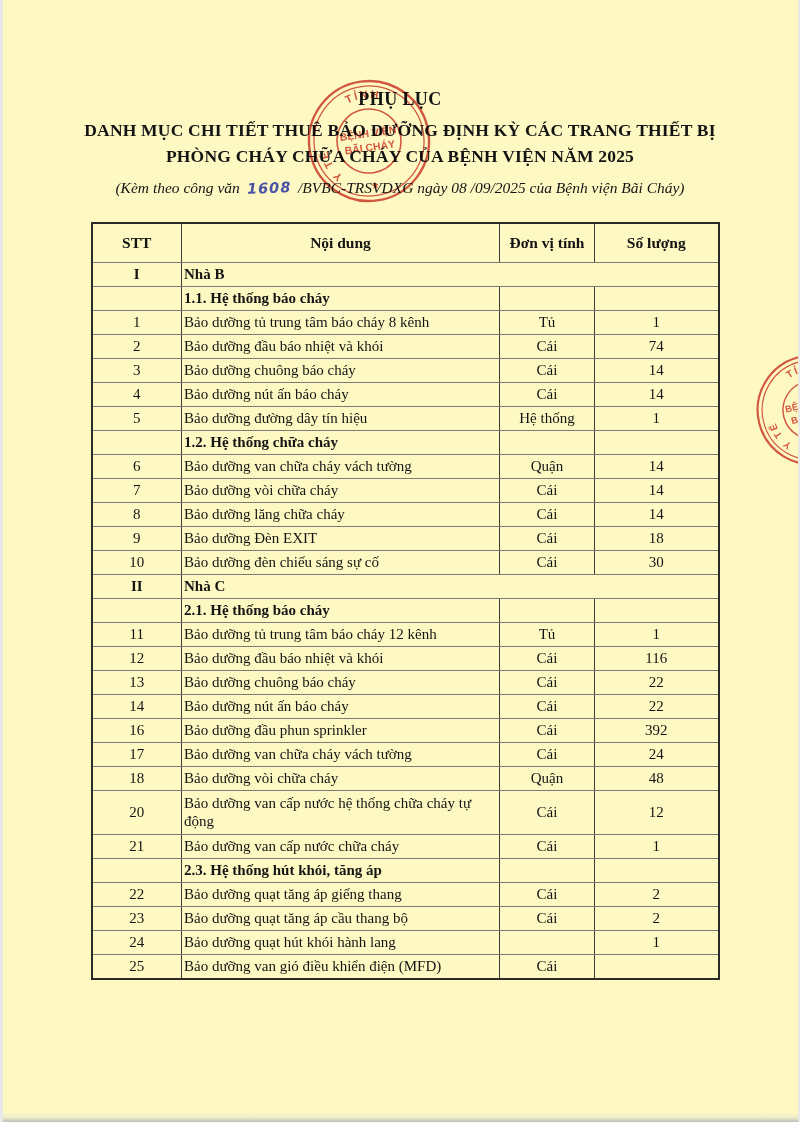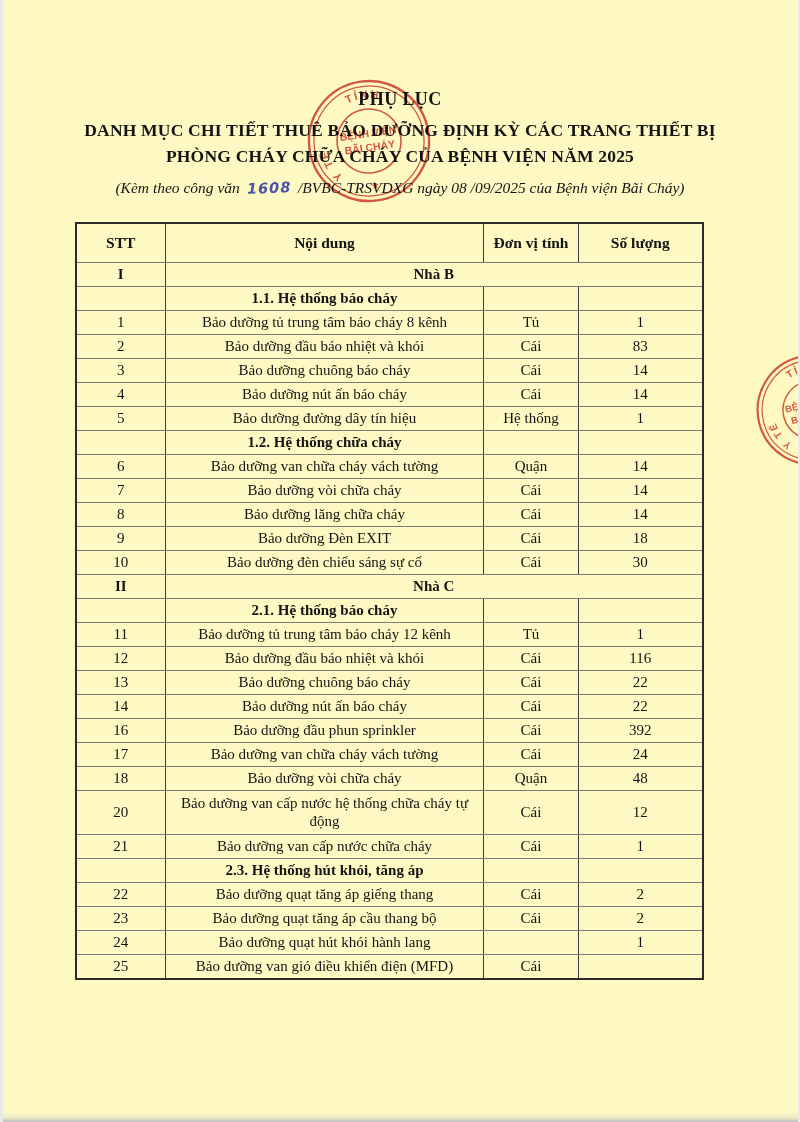--- a/index.html
+++ b/index.html
@@ -13,36 +13,36 @@
   .t-appendix{font-size:18px;font-weight:bold;letter-spacing:.4px;}
   .t-main{font-size:17.5px;font-weight:bold;letter-spacing:.2px;margin-top:4px;}
   .t-sub{font-size:15.5px;font-style:italic;margin-top:6px;}
   .hand-number{
     font-family:"DejaVu Sans", sans-serif;font-style:italic;font-weight:bold;
     color:#4a52a8;font-size:14.5px;letter-spacing:1px;
     display:inline-block;transform:rotate(-2deg);padding:0 3px;
   }
   
   table.main-table{
-    position:absolute;left:72px;top:222px;width:627px;
+    position:absolute;left:88px;top:222px;width:627px;
     border-collapse:collapse;table-layout:fixed;
     font-size:15px;
   }
   .main-table td,.main-table th{
     border-top:1px solid #7a7a7a;border-bottom:1px solid #7a7a7a;
     border-left:1.4px solid #3d3d3d;border-right:1.4px solid #3d3d3d;
     overflow:hidden;vertical-align:middle;background:transparent;
   }
   .main-table{border:2px solid #2b2b2b;}
   .main-table thead th{
     height:38px;font-size:15.5px;font-weight:bold;text-align:center;padding:0 2px;
   }
   .main-table tbody td{height:23px;padding:0 2px;line-height:1.15;}
   td.c-stt,td.c-unit,td.c-qty{text-align:center;}
-  td.c-noidung{text-align:center;padding-left:7px;padding-right:4px;}
+  td.c-noidung{text-align:left;padding-left:7px;padding-right:4px;}
   tr.row-chapter td{font-weight:bold;}
   tr.row-section td.c-noidung{font-weight:bold;}
   tr.tall td{height:43px;}
   
   .stamp{position:absolute;opacity:.82;mix-blend-mode:multiply;pointer-events:none;}
   .stamp-top{left:302px;top:77px;transform:rotate(-8deg);}
   .stamp-side{left:751px;top:352px;transform:rotate(-14deg);}
   
   .scan-edge{
     position:absolute;left:0;bottom:0;width:100%;height:10px;
@@ -136,21 +136,21 @@
         <tr class="row-item">
           <td class="c-stt">1</td>
           <td class="c-noidung">Bảo dưỡng tủ trung tâm báo cháy 8 kênh</td>
           <td class="c-unit">Tủ</td>
           <td class="c-qty">1</td>
         </tr>
         <tr class="row-item">
           <td class="c-stt">2</td>
           <td class="c-noidung">Bảo dưỡng đầu báo nhiệt và khói</td>
           <td class="c-unit">Cái</td>
-          <td class="c-qty">83</td>
+          <td class="c-qty">74</td>
         </tr>
         <tr class="row-item">
           <td class="c-stt">3</td>
           <td class="c-noidung">Bảo dưỡng chuông báo cháy</td>
           <td class="c-unit">Cái</td>
           <td class="c-qty">14</td>
         </tr>
         <tr class="row-item">
           <td class="c-stt">4</td>
           <td class="c-noidung">Bảo dưỡng nút ấn báo cháy</td>

